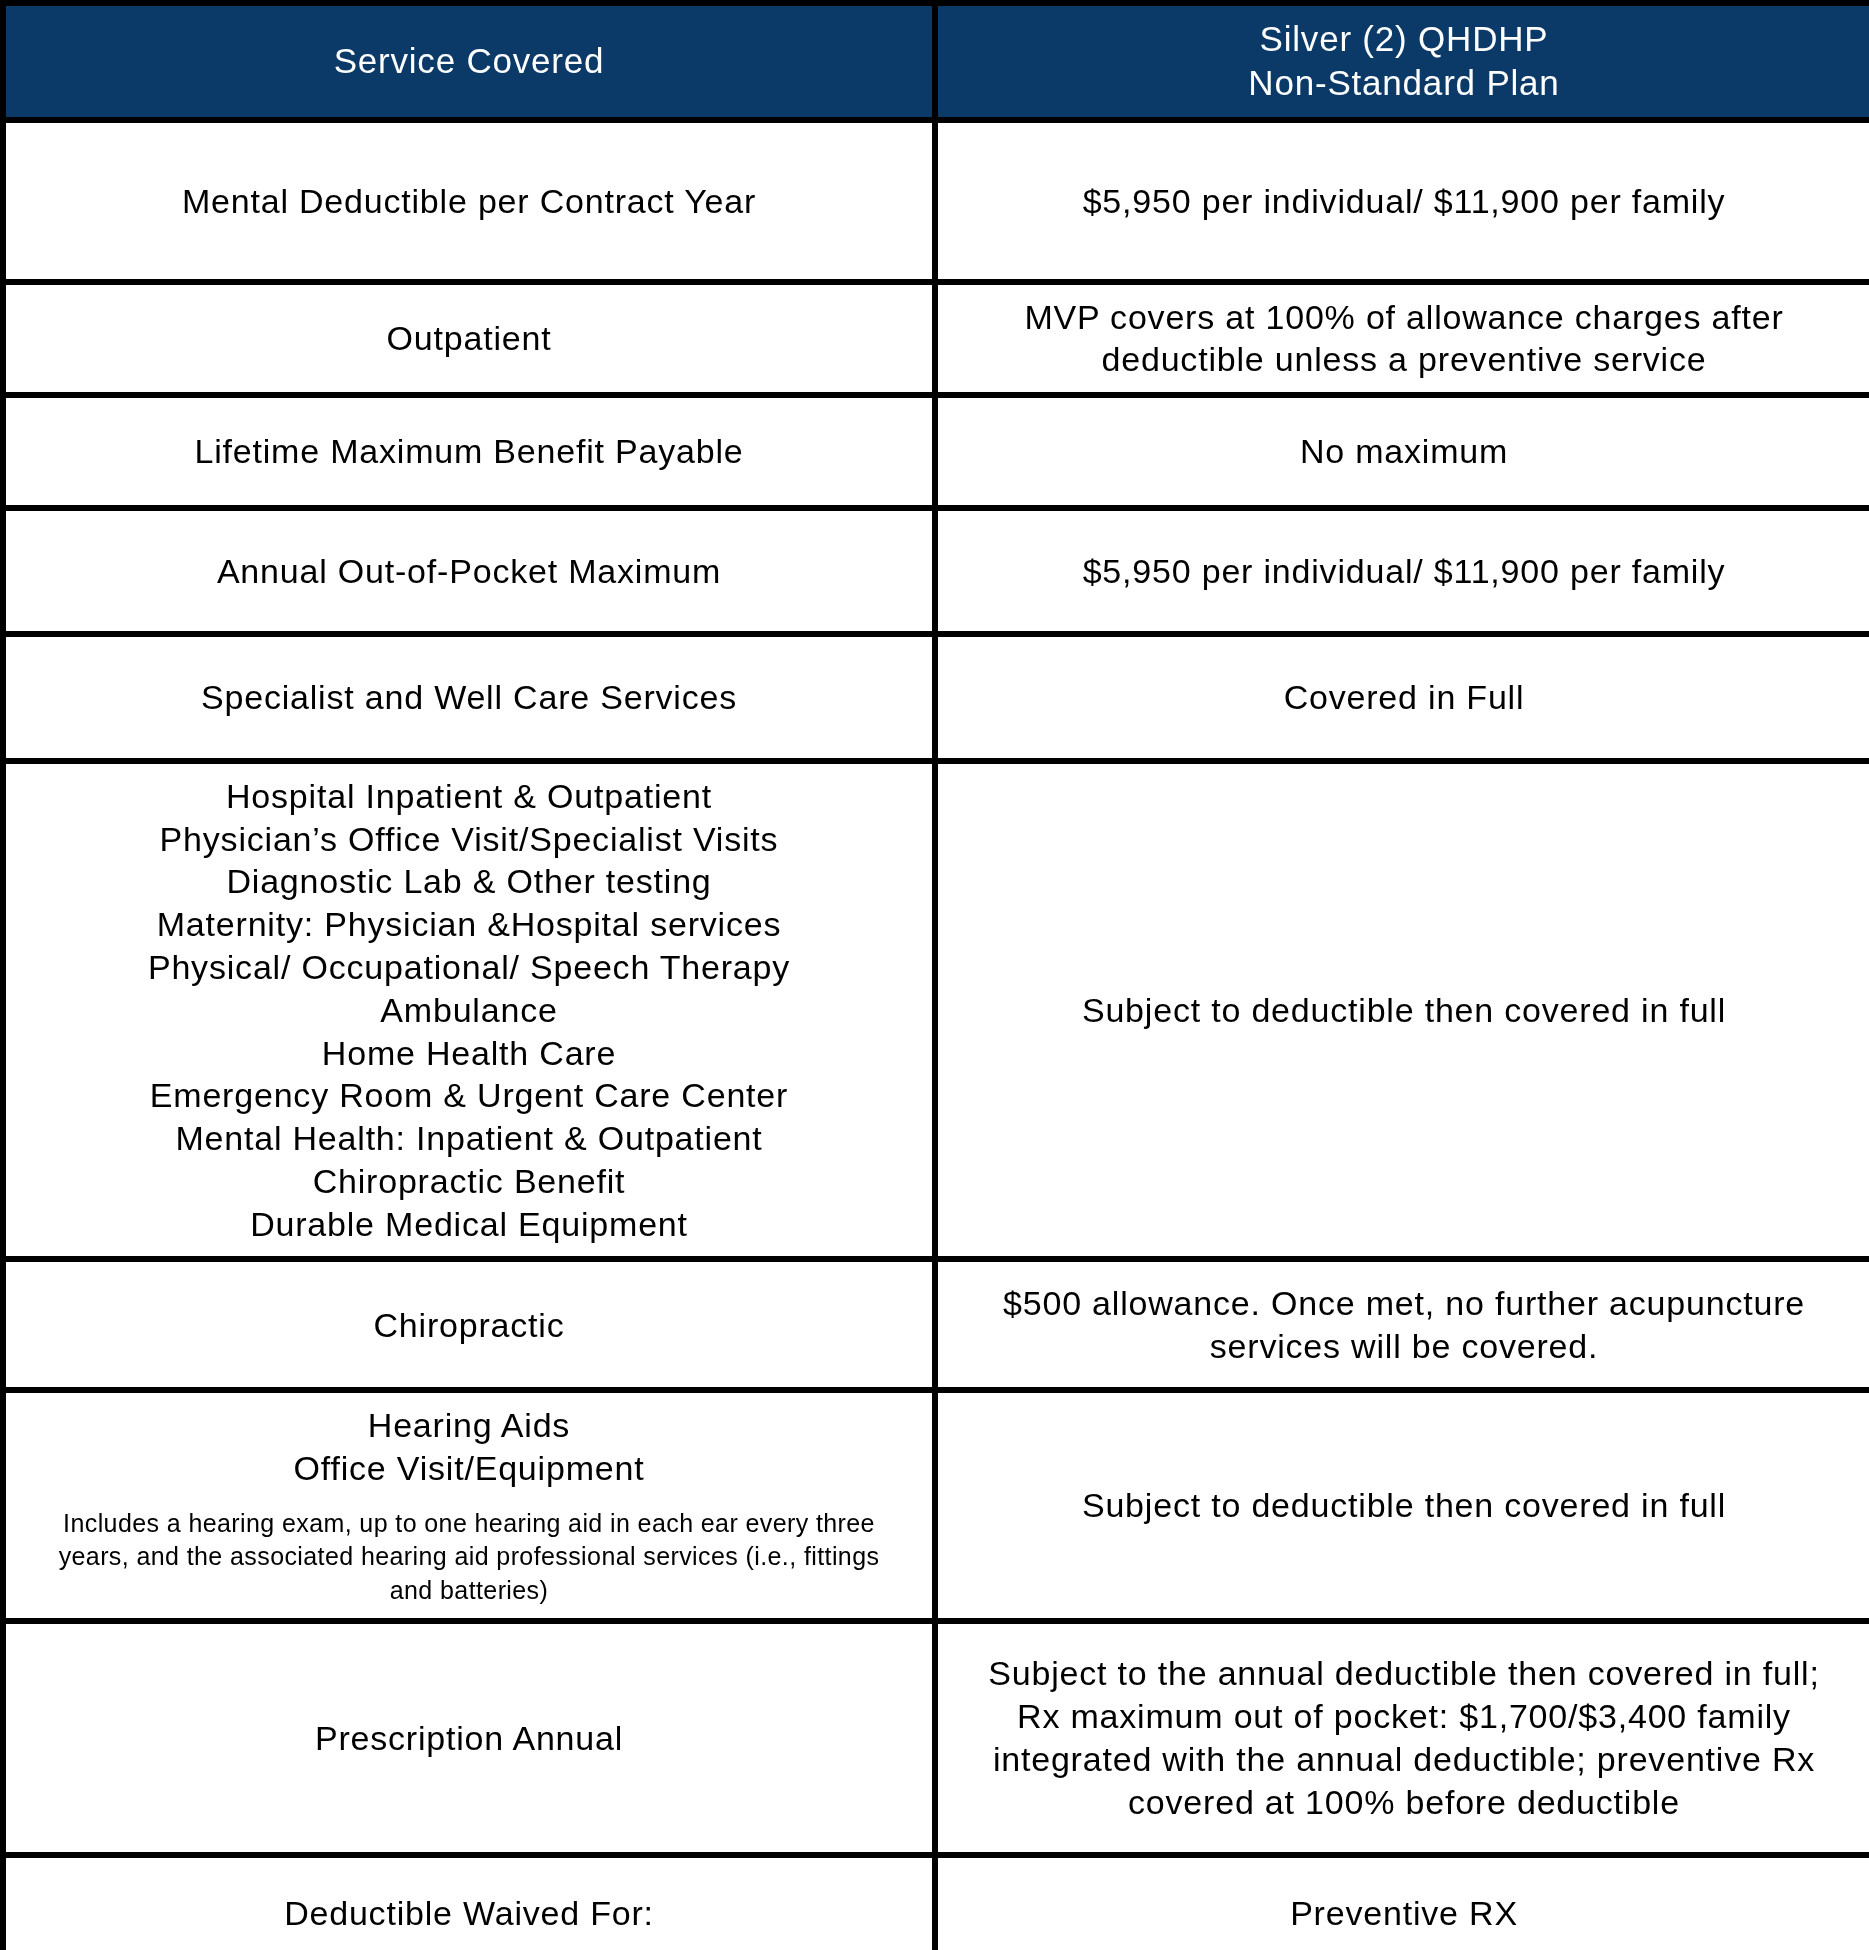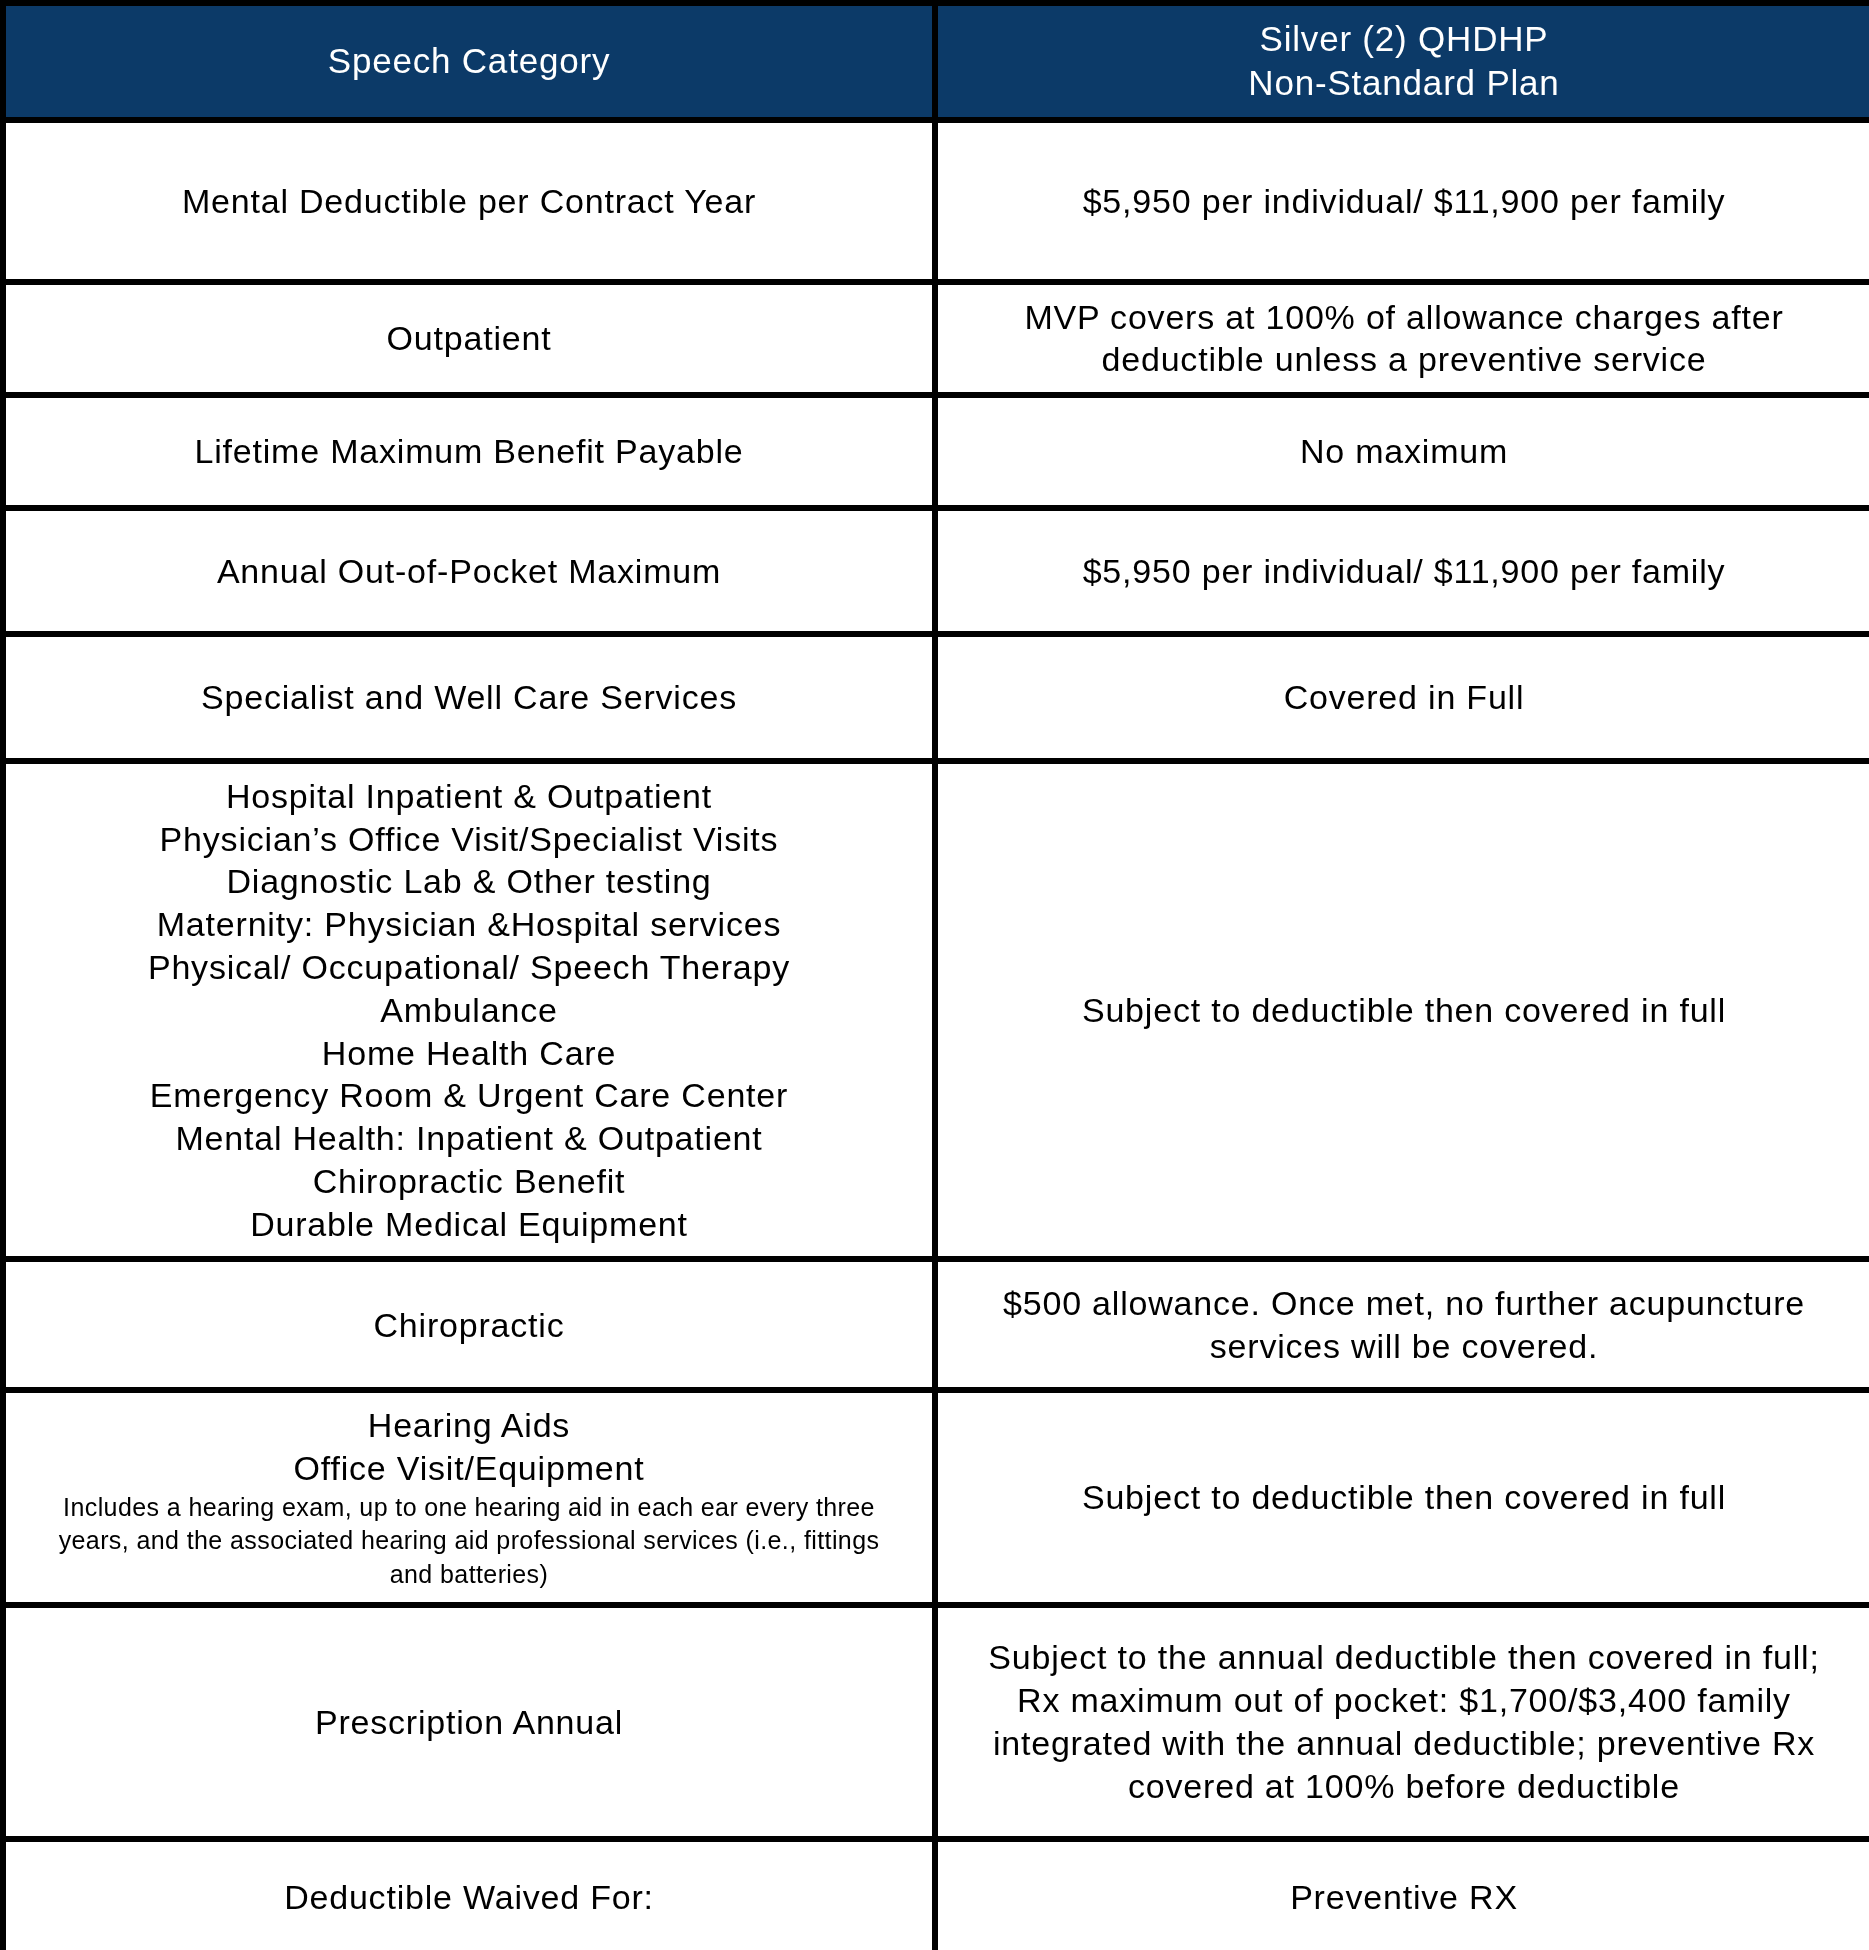--- a/index.html
+++ b/index.html
@@ -44,21 +44,21 @@
     font-size: 34px;
     line-height: 1.26;
   }
   .multiline {
     white-space: pre-line;
   }
   .cell-note {
     display: block;
     font-size: 25px;
     line-height: 1.34;
-    margin-top: 1px;
+    margin-top: 17px;
     letter-spacing: 0.4px;
   }
   
   .h-header { height: 114px; }
   .h-r1  { height: 162px; }
   .h-r2  { height: 113px; }
   .h-r3  { height: 113px; }
   .h-r4  { height: 126px; }
   .h-r5  { height: 127px; }
   .h-r6  { height: 488px; }
@@ -70,21 +70,21 @@
 </head>
 <body>
 
 <table class="benefits-table">
   <colgroup>
     <col style="width:932px">
     <col style="width:938px">
   </colgroup>
   <tbody>
     <tr class="h-header">
-      <th>Speech Category</th>
+      <th>Service Covered</th>
       <th class="multiline">Silver (2) QHDHP
 Non-Standard Plan</th>
     </tr>
 
     <tr class="h-r1">
       <td>Mental Deductible per Contract Year</td>
       <td>$5,950 per individual/ $11,900 per family</td>
     </tr>
 
     <tr class="h-r2">

